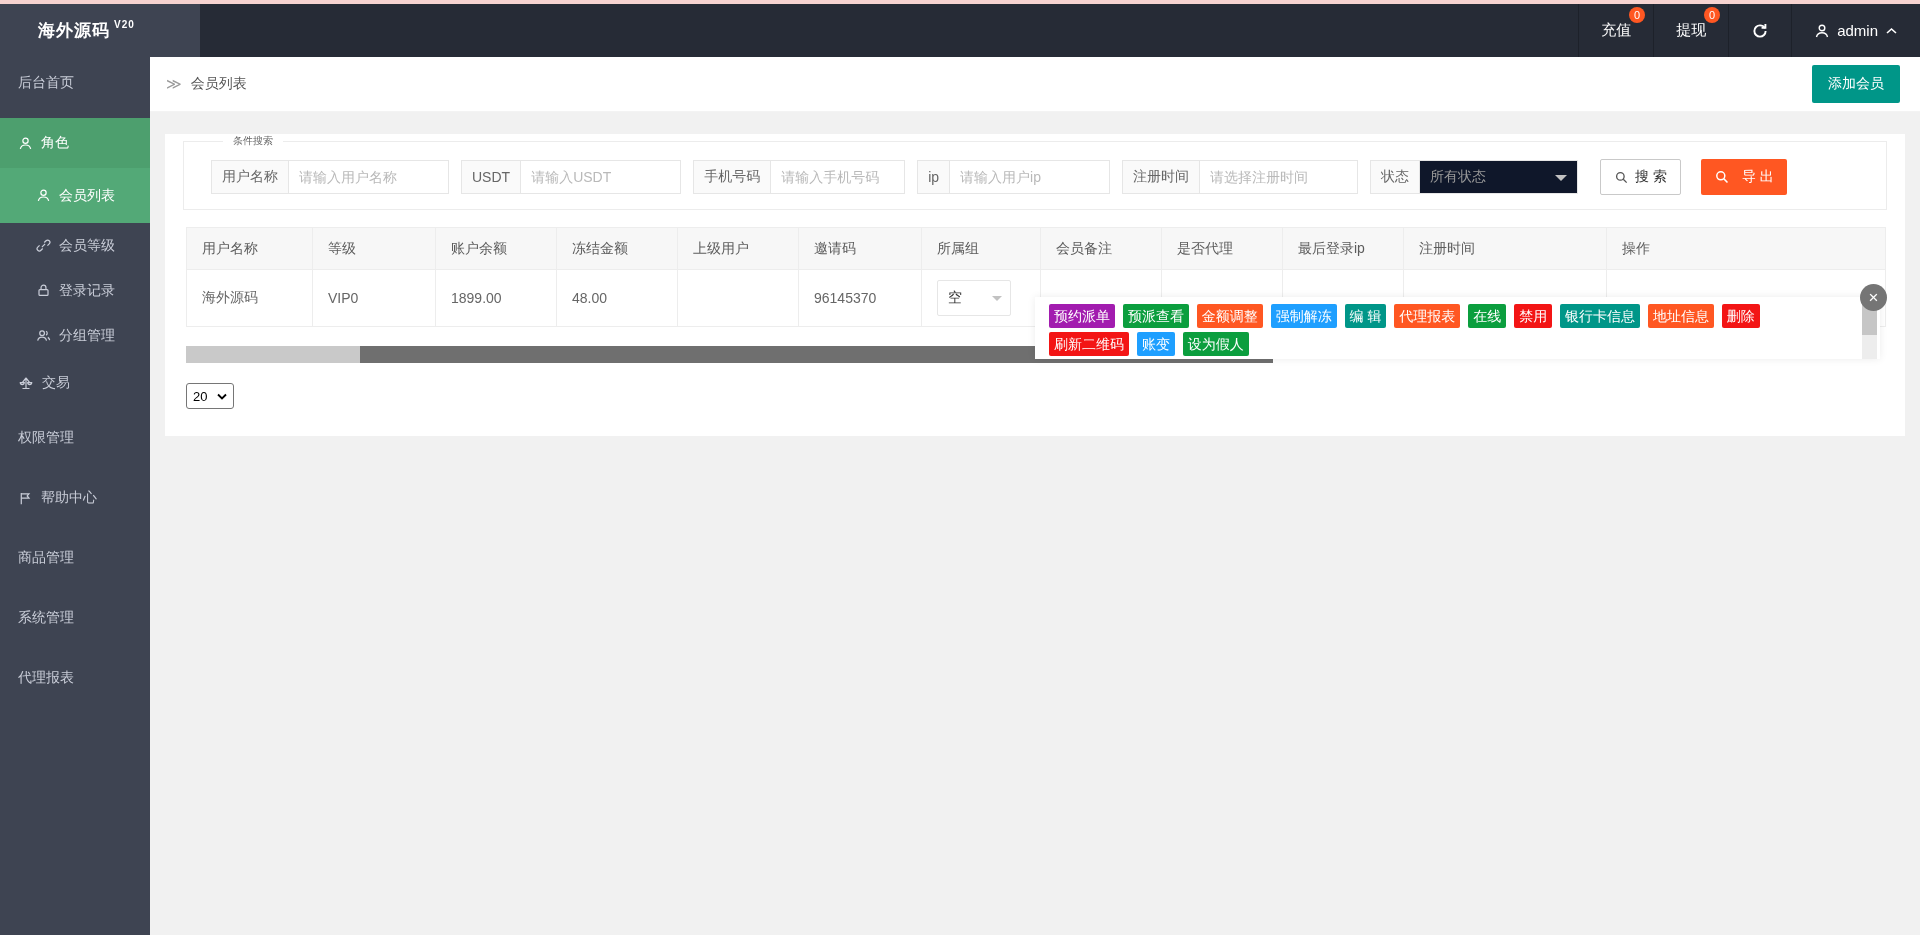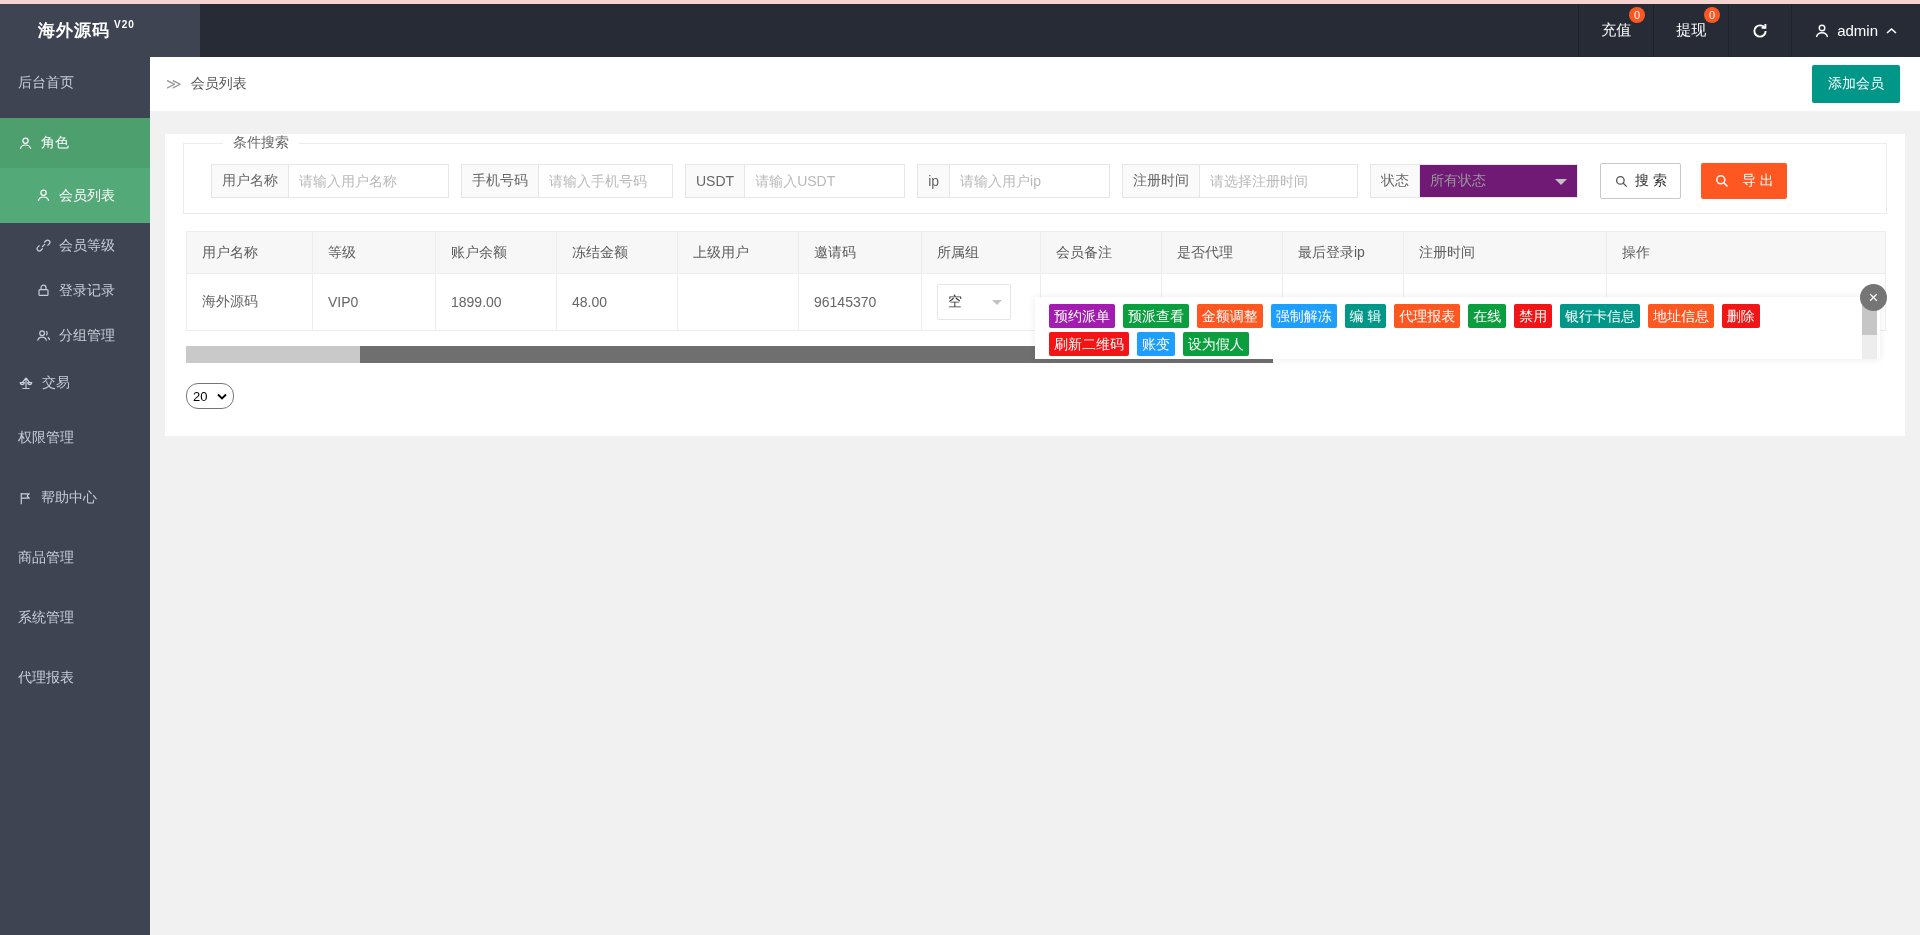--- a/index.html
+++ b/index.html
@@ -28,27 +28,27 @@
   .crumbbar{position:absolute;left:150px;top:57px;right:0;height:55px;background:#fff;display:flex;align-items:center;padding:0 20px 0 16px;z-index:5;border-bottom:1px solid #f3f3f3}
   .crumb-gt{color:#9a9a9a;font-size:15px;margin-right:9px}
   .crumb-title{color:#555;font-size:14px}
   .add-btn{margin-left:auto;color:#fff;border:none;border-radius:2px;padding:10px 16px;font-size:14px;cursor:pointer}
 
   
   .main{position:absolute;left:150px;top:112px;right:0;bottom:0;background:#f1f1f1}
   .card{margin:16px 15px;background:#fff;height:302px;position:relative}
 
   fieldset.search-set{margin:22px 18px 0 18px;border:1px solid #ececec;padding:8px 10px 14px 27px}
-  fieldset.search-set legend{color:#666;font-size:14px;padding:0 10px;margin-left:12px}
+  fieldset.search-set legend{color:#666;font-size:10px;padding:0 10px;margin-left:12px}
   .filter-row{display:flex;align-items:center;margin-top:3px}
   .fgroup{display:flex;height:34px;margin-right:12px}
   .flabel{background:#fafafa;border:1px solid #e6e6e6;color:#666;font-size:14px;display:flex;align-items:center;padding:0 10px;white-space:nowrap}
   .finput{border:1px solid #e6e6e6;border-left:none;padding:0 10px;font-size:14px;color:#666;width:158px;outline:none}
   .finput::placeholder{color:#b9b9b9}
-  .fselect{border:1px solid #e6e6e6;border-left:none;width:158px;position:relative;display:flex;align-items:center;padding:0 10px;color:#999;font-size:14px;background:#701a75;cursor:pointer}
+  .fselect{border:1px solid #e6e6e6;border-left:none;width:158px;position:relative;display:flex;align-items:center;padding:0 10px;color:#999;font-size:14px;background:#0f172a;cursor:pointer}
   .tri{position:absolute;right:10px;top:14px;width:0;height:0;border:6px solid transparent;border-top-color:#c2c2c2}
   .btn-search{display:flex;align-items:center;gap:6px;height:36px;padding:0 13px;background:#fff;border:1px solid #c9c9c9;border-radius:2px;font-size:14px;color:#333;cursor:pointer;margin-left:10px;white-space:nowrap}
   .btn-export{display:flex;align-items:center;gap:12px;height:36px;padding:0 13px;border:none;border-radius:2px;font-size:14px;color:#fff;cursor:pointer;margin-left:20px;white-space:nowrap}
 
   .grid{width:1700px;margin:17px 0 0 21px;border-collapse:collapse;table-layout:fixed}
   .grid th{background:#f7f7f7;border:1px solid #ededed;height:42px;text-align:left;padding-left:15px;font-weight:normal;color:#5c5c5c;font-size:14px}
   .grid td{border:1px solid #ededed;height:57px;padding-left:15px;color:#666;font-size:14px;background:#fff}
   .cell-select{width:74px;height:36px;border:1px solid #e6e6e6;border-radius:2px;position:relative;display:flex;align-items:center;padding-left:10px;color:#333;cursor:pointer;background:#fff}
   .cell-select .tri{right:8px;top:15px;border-width:5px}
 
@@ -56,21 +56,21 @@
   .hscroll .track{width:174px;background:#c9c9c9}
   .hscroll .thumb{flex:1;background:#6f6f6f;cursor:pointer}
 
   .popup{position:absolute;left:870px;top:163px;width:845px;height:62px;background:#fff;z-index:3;padding:5px 34px 0 14px;box-shadow:0 0 8px rgba(0,0,0,.08)}
   .popup .act{display:inline-block;padding:2px 5px;border-radius:2px;color:#fff;font-size:14px;line-height:20px;margin:2px 4px 2px 0;cursor:pointer;white-space:nowrap;border:none}
   .indent{margin-left:18px}
   .vscroll{position:absolute;right:3px;top:0;bottom:0;width:15px;background:#ededed;cursor:pointer}
   .vscroll .vthumb{position:absolute;top:0;left:0;right:0;height:62%;background:#c6c6c6}
   .close-btn{position:absolute;top:-13px;right:-7px;width:27px;height:27px;border-radius:50%;background:#757575;color:#fff;display:flex;align-items:center;justify-content:center;font-size:17px;cursor:pointer;z-index:4}
 
-  .page-select{position:absolute;left:21px;top:249px;width:48px;height:26px;border:1px solid #767676;border-radius:12px;display:flex;align-items:center;justify-content:space-between;padding:0 6px;font-size:13px;color:#000;background:#fff;cursor:pointer}
+  .page-select{position:absolute;left:21px;top:249px;width:48px;height:26px;border:1px solid #767676;border-radius:3px;display:flex;align-items:center;justify-content:space-between;padding:0 6px;font-size:13px;color:#000;background:#fff;cursor:pointer}
 </style>
 </head>
 <body>
 
 <div class="topbar">
   <div class="logo">
     <span>海外源码</span>
     <sup>V20</sup>
   </div>
   <div class="topbar-right">
@@ -204,27 +204,27 @@
     <fieldset class="search-set">
       <legend>条件搜索</legend>
       <div class="filter-row">
 
         <div class="fgroup">
           <span class="flabel">用户名称</span>
           <input class="finput" style="width: 160px;" placeholder="请输入用户名称">
         </div>
 
         <div class="fgroup">
+          <span class="flabel">USDT</span>
+          <input class="finput" style="width: 160px;" placeholder="请输入USDT">
+        </div>
+
+        <div class="fgroup">
           <span class="flabel">手机号码</span>
           <input class="finput" style="width: 134px;" placeholder="请输入手机号码">
-        </div>
-
-        <div class="fgroup">
-          <span class="flabel">USDT</span>
-          <input class="finput" style="width: 160px;" placeholder="请输入USDT">
         </div>
 
         <div class="fgroup">
           <span class="flabel">ip</span>
           <input class="finput" style="width: 160px;" placeholder="请输入用户ip">
         </div>
 
         <div class="fgroup">
           <span class="flabel">注册时间</span>
           <input class="finput" style="width: 158px;" placeholder="请选择注册时间">

